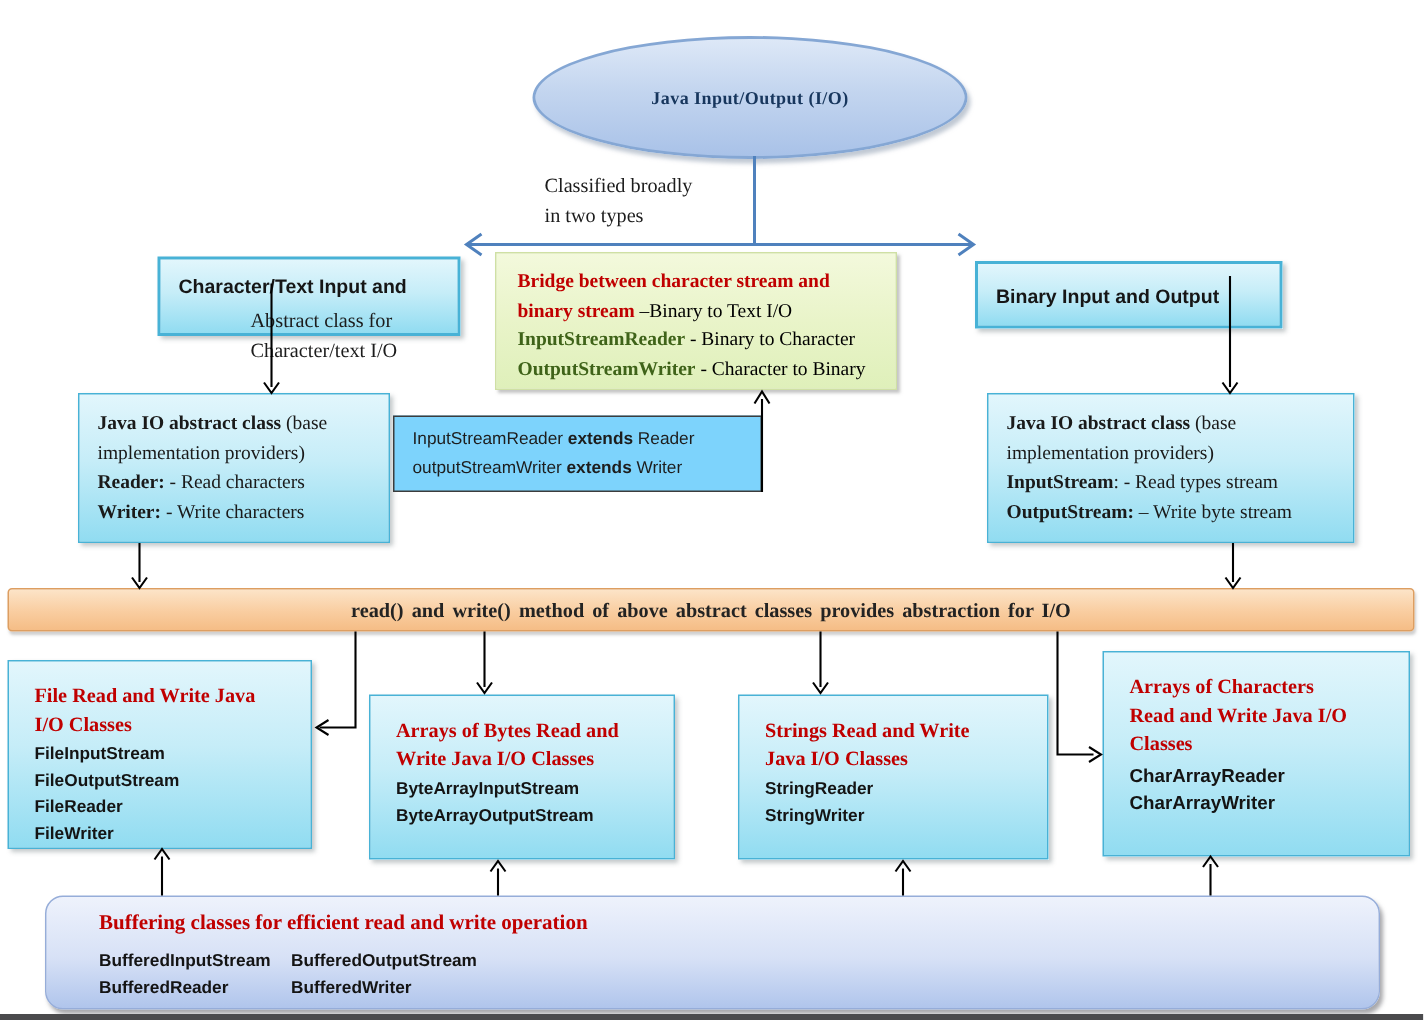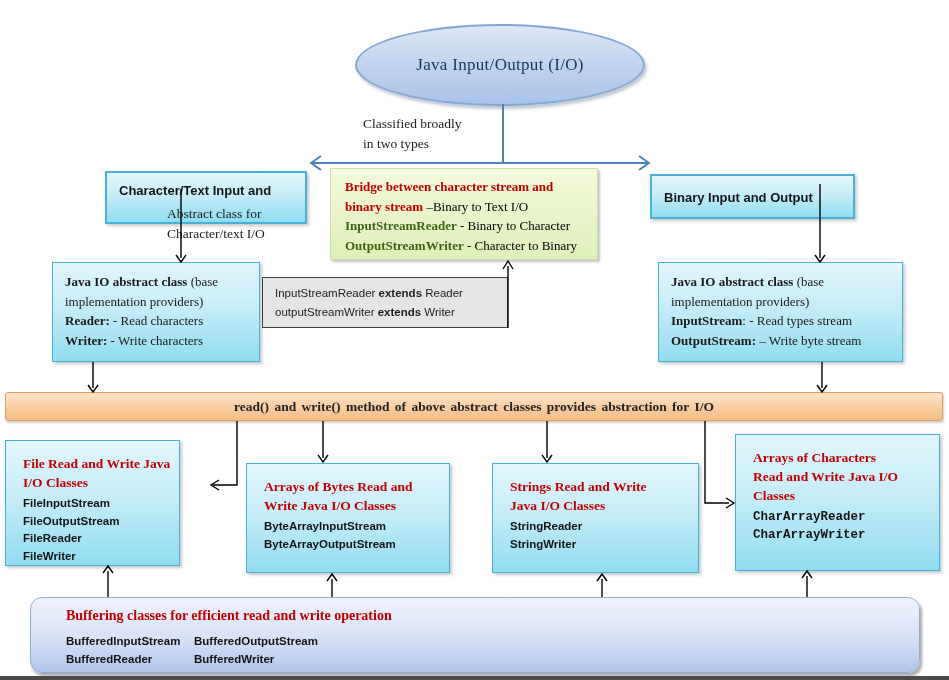--- a/index.html
+++ b/index.html
@@ -5,55 +5,55 @@
   html,body { margin:0; padding:0; background:#ffffff; }
   .canvas { position:relative; width:949px; height:680px; background:#ffffff;
             font-family:"Liberation Serif", serif; overflow:hidden; }
 
   
   .ellipse { position:absolute; left:355px; top:24px; width:290px; height:82px;
     border-radius:50%; border:2px solid #85a7d4; box-sizing:border-box;
     background:linear-gradient(180deg,#dde8f7 0%,#c3d5ef 45%,#a9c2e8 100%);
     box-shadow:2px 3px 3px rgba(140,155,175,0.55);
     display:flex; align-items:center; justify-content:center; }
-  .ellipse span { font-weight:normal; font-size:17px; color:#17365d; letter-spacing:0.3px; }
+  .ellipse span { font-weight:bold; font-size:12px; color:#17365d; letter-spacing:0.3px; }
 
   .box-cyan { position:absolute; box-sizing:border-box;
     background:linear-gradient(180deg,#e2f6fc 0%,#c6edf8 45%,#91dcf1 100%);
     border:2px solid #48b2d6; box-shadow:2px 2px 3px rgba(125,135,140,0.45); }
   .box-cyan.thin { border-width:1px; }
 
   .hdr { font-family:"Liberation Sans", sans-serif; font-weight:bold; font-size:13px;
          color:#161616; line-height:22px; padding:7px 0 16px 12px;margin-top:36px; }
 
   .green-box { position:absolute; left:330px; top:168px; width:268px; height:92px;
     box-sizing:border-box; border:1px solid #cfe0a4;
     background:linear-gradient(180deg,#f3f9dc 0%,#e9f4c9 50%,#dff0ba 100%);
     box-shadow:2px 2px 2px rgba(150,150,150,0.55);
     font-size:13px; line-height:19.5px; padding:8px 0 0 14px; }
 
   .abs-box { font-size:13px; line-height:19.5px; padding:9px 0 0 12px; color:#1a1a1a; }
 
   .ext-rect { position:absolute; left:262px; top:277px; width:246px; height:51px;
-    box-sizing:border-box; border:1px solid #3c3c3c; background:#e5e5e5;
+    box-sizing:border-box; border:1px solid #3c3c3c; background:#7dd3fc;
     font-family:"Liberation Sans", sans-serif; font-size:11.5px; line-height:19px;
     padding:6px 0 4px 12px; color:#1d1d1d; }
 
   .orange-bar { position:absolute; left:5px; top:392px; width:938px; height:29px;
     box-sizing:border-box; border:1px solid #dd9e61; border-radius:3px;
     background:linear-gradient(180deg,#fce4c8 0%,#f9cda0 55%,#f5bd86 100%);
     box-shadow:1px 2px 2px rgba(160,160,160,0.5);
     text-align:center; font-weight:bold; font-size:13.5px; color:#232323; line-height:27px;
     word-spacing:2px; }
 
   .io-box { box-sizing:border-box; padding:13px 0 0 17px; }
   .io-title { color:#c00000; font-weight:bold; font-size:13.5px; line-height:19px; }
   .io-classes { font-family:"Liberation Sans", sans-serif; font-weight:bold;
                 font-size:11.5px; line-height:17.5px; color:#141414; margin-top:3px; }
-  .io-classes.serif { font-family:Liberation Mono, monospace; font-size:12.5px; line-height:18px; }
+  .io-classes.serif { font-family:Liberation Sans, sans-serif; font-size:12.5px; line-height:18px; }
 
   .blue-round { position:absolute; left:30px; top:597px; width:890px; height:76px;
     box-sizing:border-box; border-radius:12px; border:1px solid #96add9;
     background:linear-gradient(180deg,#eef2fc 0%,#d7e1f6 55%,#b0c5ec 100%);
     box-shadow:2px 3px 3px rgba(110,110,115,0.6); }
   .buf-title { position:absolute; left:35px; top:10px; color:#c00000; font-weight:bold;
                font-size:14px; }
   .buf-col { position:absolute; top:34px; font-family:"Liberation Sans", sans-serif;
              font-weight:bold; font-size:11.5px; line-height:18px; color:#141414; }
 
@@ -119,21 +119,21 @@
     <div><span class="b">Java IO abstract class</span><span> (base</span></div>
     <div><span>implementation providers)</span></div>
     <div><span class="b">InputStream</span><span>:  - Read types stream</span></div>
     <div><span class="b">OutputStream:</span><span> – Write byte stream</span></div>
   </div>
 
   <div class="orange-bar">
     <span>read() and write() method of above abstract classes provides abstraction for I/O</span>
   </div>
 
-  <div class="box-cyan thin io-box" style="left:5px; top:440px; width:175px; height:126px;">
+  <div class="box-cyan thin io-box" style="left:5px; top:440px; width:203px; height:126px;">
     <div class="io-title">
       <div>File Read and Write Java</div>
       <div>I/O Classes</div>
     </div>
     <div class="io-classes">
       <div>FileInputStream</div>
       <div>FileOutputStream</div>
       <div>FileReader</div>
       <div>FileWriter</div>
     </div>

